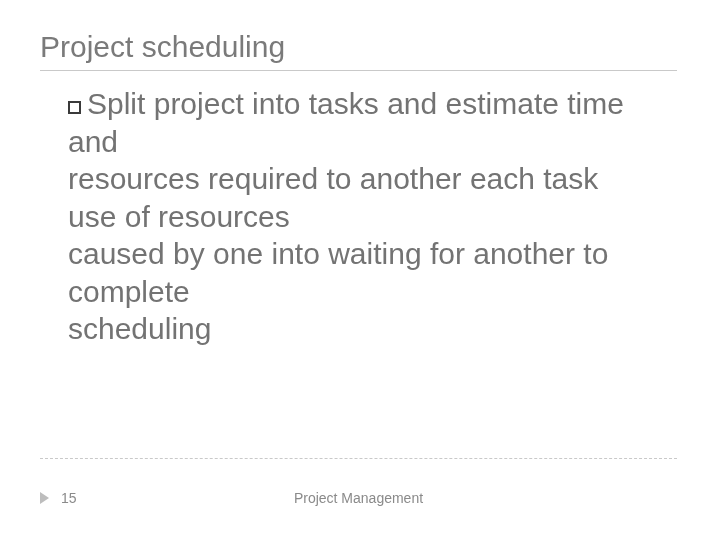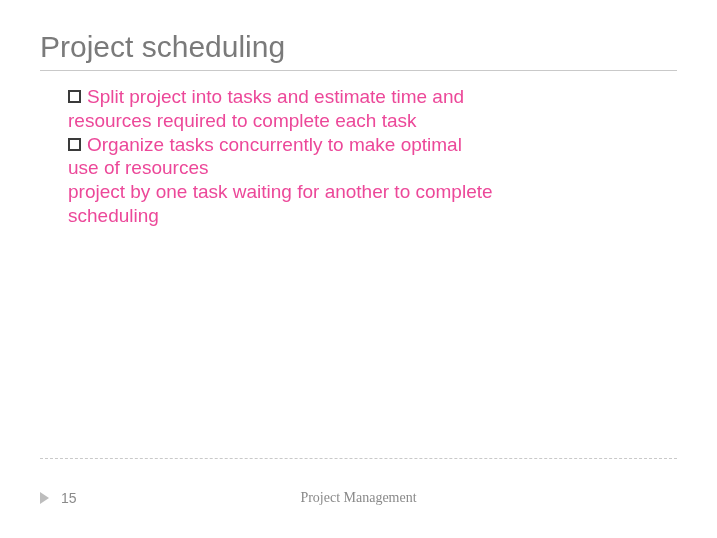--- a/index.html
+++ b/index.html
@@ -16,22 +16,22 @@
     font-weight: 400;
     margin-bottom: 6px;
   }
   .rule {
     border: none;
     border-top: 1px solid #c9c9c9;
     margin-bottom: 14px;
   }
   .body {
     padding-left: 28px;
-    color: #ec4899;
-    font-size: 19px;
+    color: #737373;
+    font-size: 30px;
     line-height: 1.25;
   }
   .bullet-row {
     display: block;
   }
   .sq {
     display: inline-block;
     width: 13px;
     height: 13px;
     border: 2px solid #3a3a3a;
@@ -67,44 +67,40 @@
     border-top: 6px solid transparent;
     border-bottom: 6px solid transparent;
     border-left: 9px solid #bdbdbd;
     margin-right: 12px;
   }
   .page-num { min-width: 30px; }
   .footer-title {
     position: absolute;
     left: 50%;
     transform: translateX(-50%);
-    font-family: Liberation Serif, serif;
   }
 </style>
 </head>
 <body>
 
 <div class="slide">
 
   <h1 class="title">Project scheduling</h1>
   <hr class="rule">
 
   <div class="body">
 
     <div class="bullet-row">
       <span class="sq"></span><span>Split</span><span> project into tasks and estimate time and</span>
     </div>
-    <div class="cont">resources required to complete each task</div>
+    <div class="cont">resources required to another each task</div>
 
-    <div class="bullet-row">
-      <span class="sq"></span><span>Organize</span><span> tasks concurrently to make optimal</span>
-    </div>
     <div class="cont">use of resources</div>
 
-    <div class="cont">project by one task waiting for another to complete</div>
+    <div class="cont">caused by one into waiting for another to complete</div>
 
     <div class="cont">scheduling</div>
 
   </div>
 
   <div class="footer">
     <hr class="footer-rule">
     <div class="footer-line">
       <span class="tri"></span>
       <span class="page-num">15</span>

